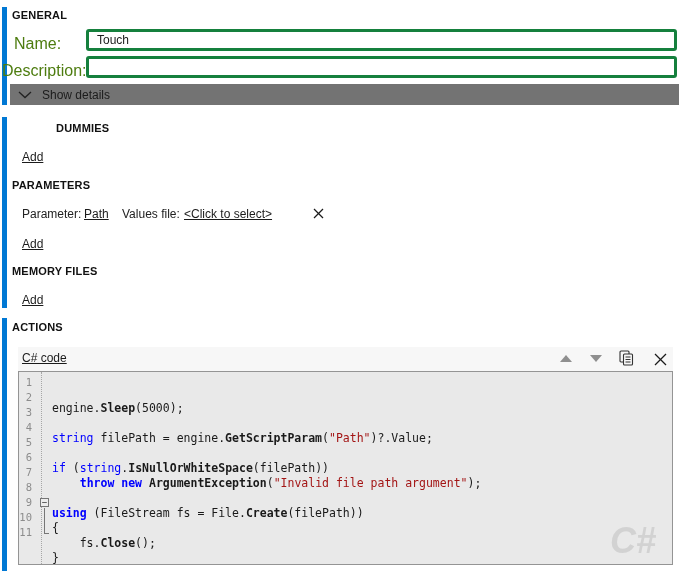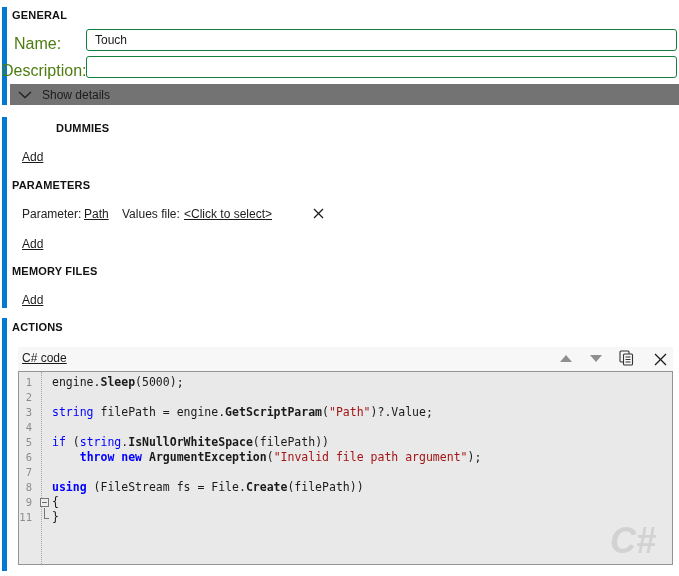--- a/index.html
+++ b/index.html
@@ -9,21 +9,21 @@
 
   
   .accent-bar { position:absolute; left:2px; width:5px; background:#0078d4; }
   .bar-general { top:7px; height:98px; }
   .bar-middle  { top:117px; height:191px; }
   .bar-actions { top:318px; height:253px; }
 
   .section-heading { position:absolute; font-size:11px; font-weight:bold; letter-spacing:.2px; color:#111; }
 
   .field-label { position:absolute; font-size:16px; color:#4d7c0f; }
-  .text-input { position:absolute; left:86px; width:591px; height:22px; border:1px solid #15803d; border-radius:3px; background:#fff; font-family:"Liberation Sans",sans-serif; font-size:12px; color:#1b1b1b; padding:0 8px; outline:none; }
+  .text-input { position:absolute; left:86px; width:591px; height:22px; border:3px solid #15803d; border-radius:3px; background:#fff; font-family:"Liberation Sans",sans-serif; font-size:12px; color:#1b1b1b; padding:0 8px; outline:none; }
 
   .show-details { position:absolute; left:10px; top:84px; width:669px; height:21px; background:#737373; display:flex; align-items:center; cursor:pointer; }
   .show-details .chev { margin-left:8px; display:block; }
   .show-details .sd-label { margin-left:10px; font-size:12px; color:#1b1b1b; }
 
   .link { position:absolute; font-size:12px; color:#1b1b1b; text-decoration:underline; cursor:pointer; }
 
   .param-row-label { position:absolute; font-size:12px; color:#222; }
   .icon-btn { background:none; border:none; cursor:pointer; padding:0; position:absolute; display:flex; align-items:center; justify-content:center; }
 
@@ -38,21 +38,21 @@
   .code-box { position:absolute; left:18px; top:371px; width:655px; height:194px; background:#e9e9e9; border:1px solid #949494; overflow:hidden; cursor:text; }
   .gutter-line { position:absolute; left:22px; top:0; bottom:0; border-left:1px dotted #a6a6a6; }
   .code-lines { position:absolute; left:0; top:3px; right:0; }
   .code-line { display:flex; height:15px; line-height:15px; font-family:"DejaVu Sans Mono", monospace; font-size:11.5px; }
   .ln { width:19px; text-align:right; padding-right:6px; color:#8c8c8c; font-size:10.5px; flex:none; }
   .fold { width:14px; flex:none; position:relative; }
   .foldbox { position:absolute; left:2px; top:3px; width:9px; height:9px; border:1px solid #767676; background:#ededed; font-size:9px; line-height:7px; text-align:center; color:#333; cursor:pointer; }
   .fold.start::after { content:""; position:absolute; left:6px; top:13px; bottom:0; border-left:1px solid #767676; }
   .fold.mid::before { content:""; position:absolute; left:6px; top:0; bottom:0; border-left:1px solid #767676; }
   .fold.end::before { content:""; position:absolute; left:6px; top:0; height:8px; width:4px; border-left:1px solid #767676; border-bottom:1px solid #767676; }
-  .code-text { white-space:pre; color:#1a1a1a; }
+  .code-text { white-space:pre; color:#1a1a1a;margin-top:26px; }
   .tk-plain { color:#1a1a1a; }
   .tk-kw  { color:#0000ff; }
   .tk-kwb { color:#0000ff; font-weight:bold; }
   .tk-method { color:#1a1a1a; font-weight:bold; }
   .tk-str { color:#a31515; }
   .watermark { position:absolute; right:16px; bottom:2px; font-size:36px; font-weight:bold; font-style:italic; color:#d2d2d2; font-family:"Liberation Sans",sans-serif; }
 </style>
 </head>
 <body>
 
@@ -172,20 +172,25 @@
           <span class="code-text"><span class="tk-kwb">using</span><span class="tk-plain"> (FileStream fs = File.</span><span class="tk-method">Create</span><span class="tk-plain">(filePath))</span></span>
         </div>
         <div class="code-line">
           <span class="ln">9</span>
           <span class="fold start">
             <span class="foldbox">−</span>
           </span>
           <span class="code-text"><span class="tk-plain">{</span></span>
         </div>
         <div class="code-line">
+          <span class="ln">10</span>
+          <span class="fold mid"></span>
+          <span class="code-text"><span class="tk-plain">    fs.</span><span class="tk-method">Close</span><span class="tk-plain">();</span></span>
+        </div>
+        <div class="code-line">
           <span class="ln">11</span>
           <span class="fold end"></span>
           <span class="code-text"><span class="tk-plain">}</span></span>
         </div>
       </div>
     <div class="watermark">C#</div>
   </div>
 
 </div>
 

